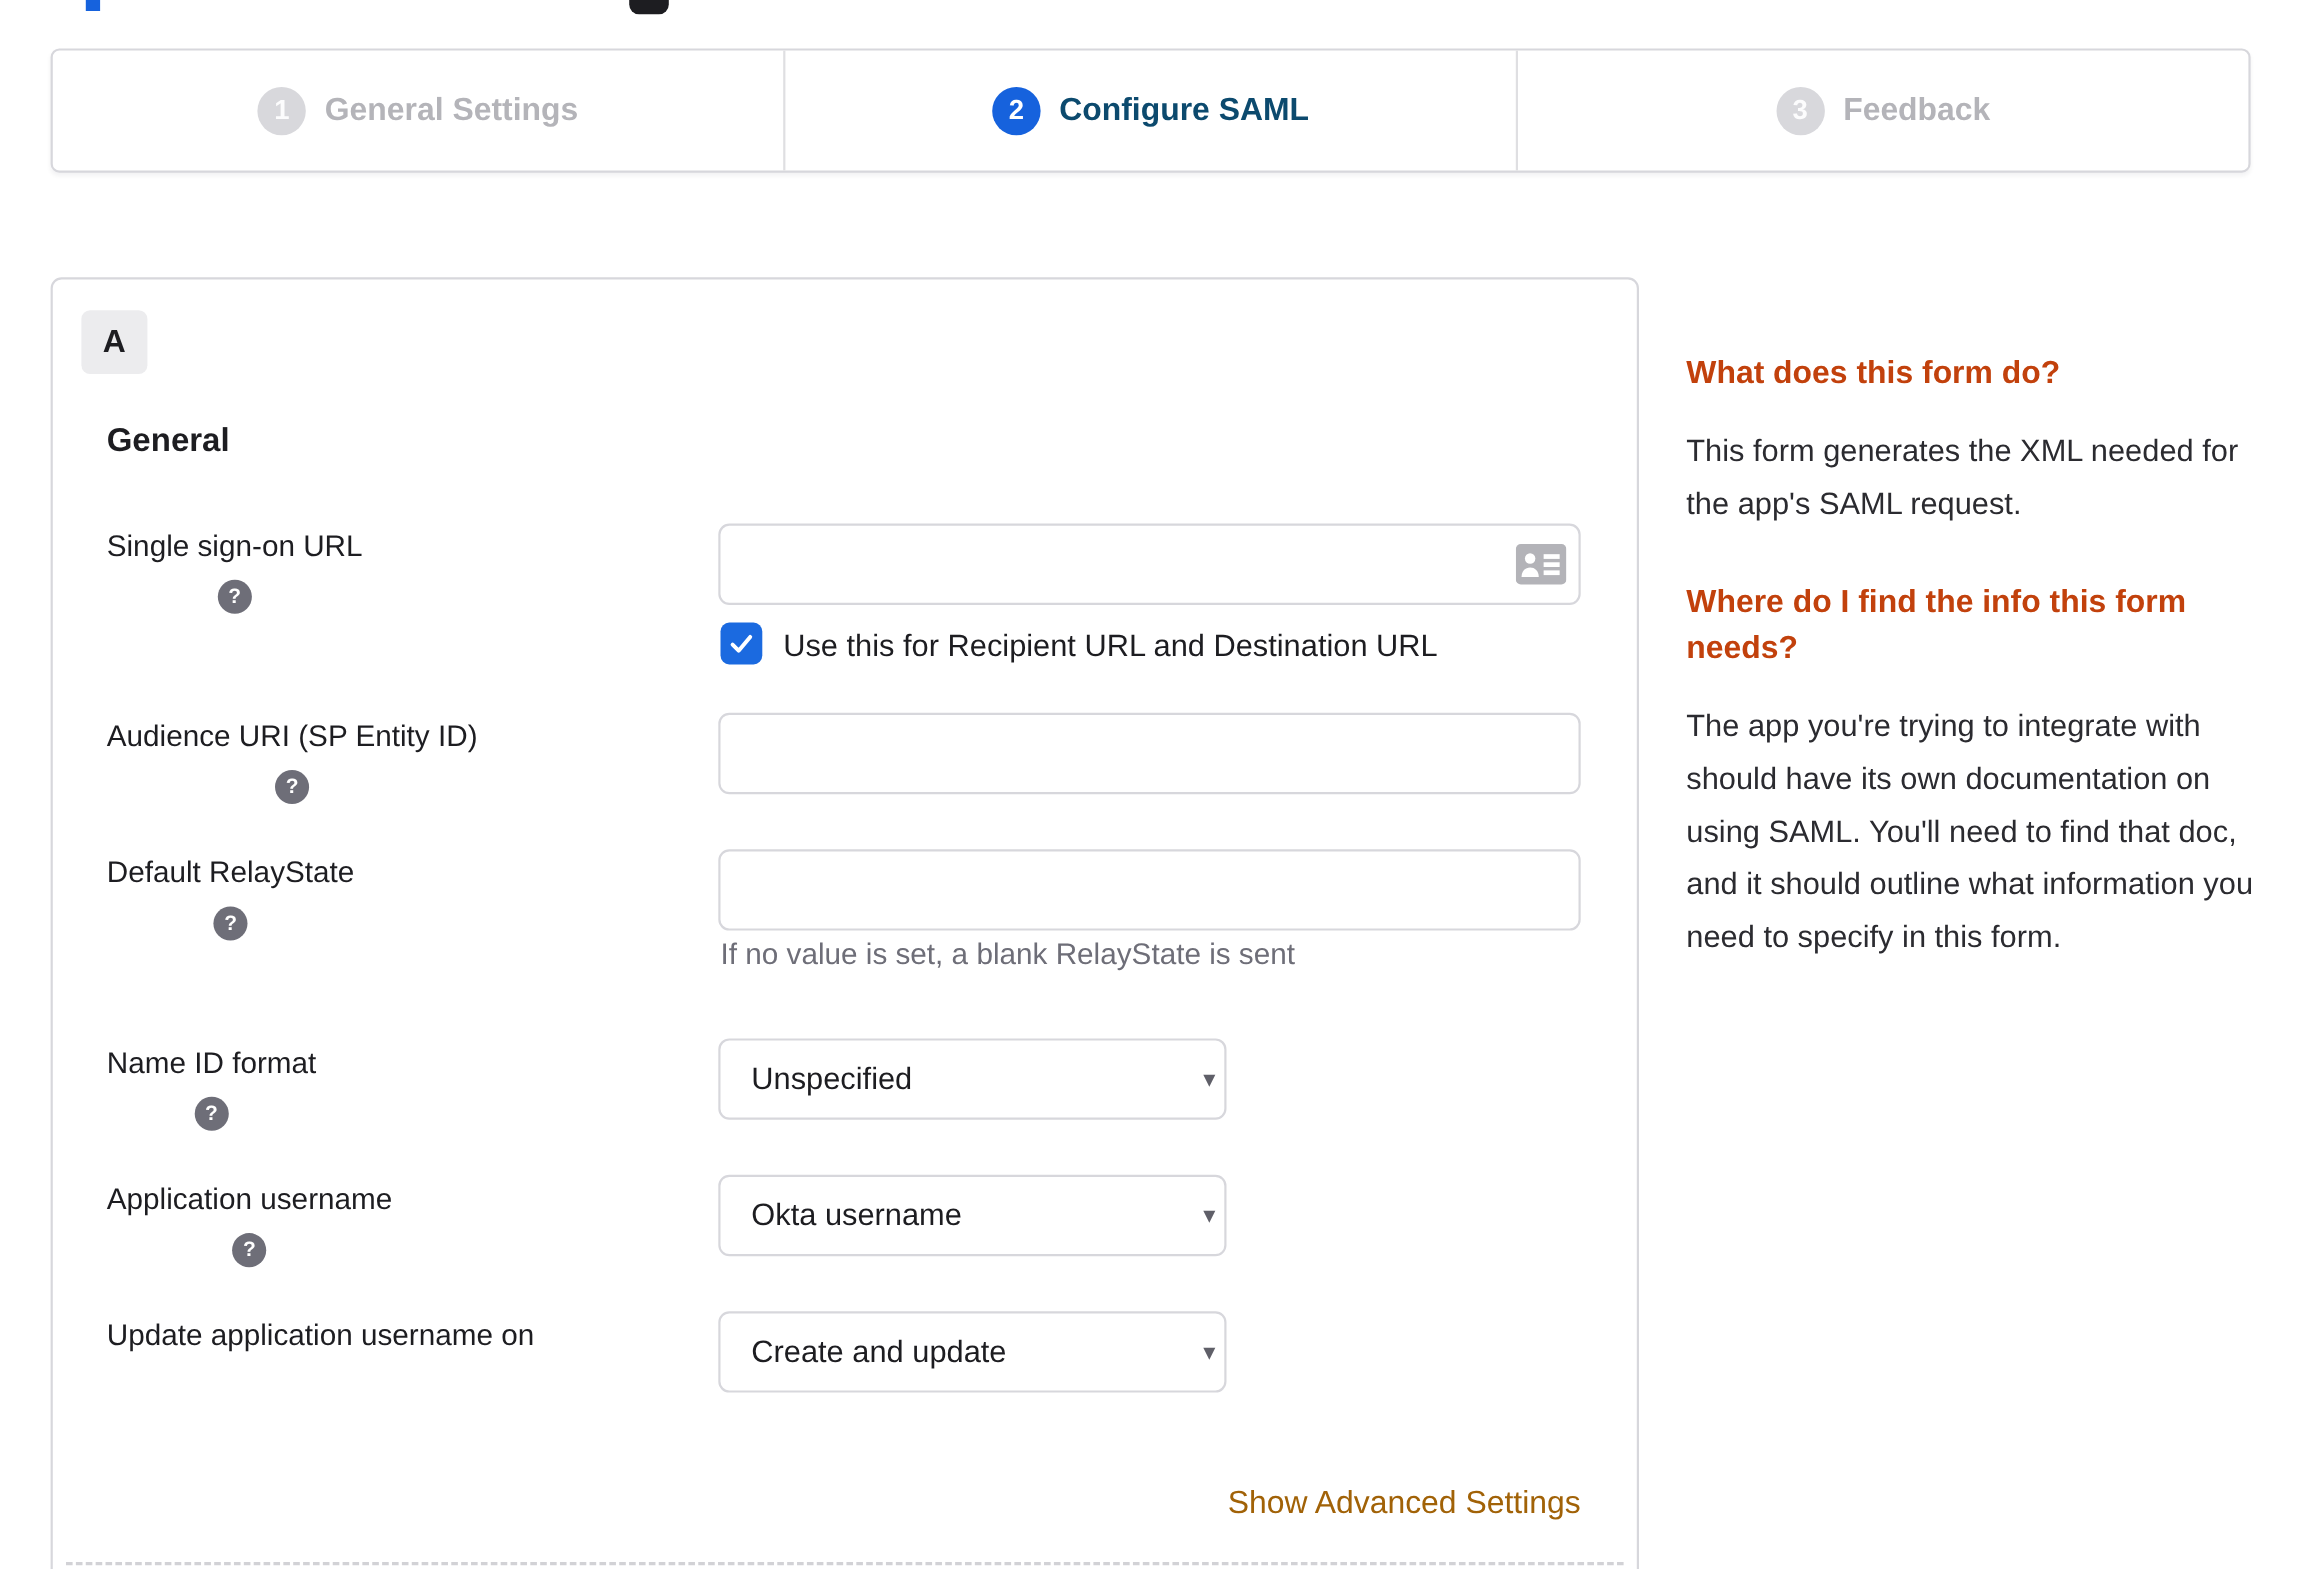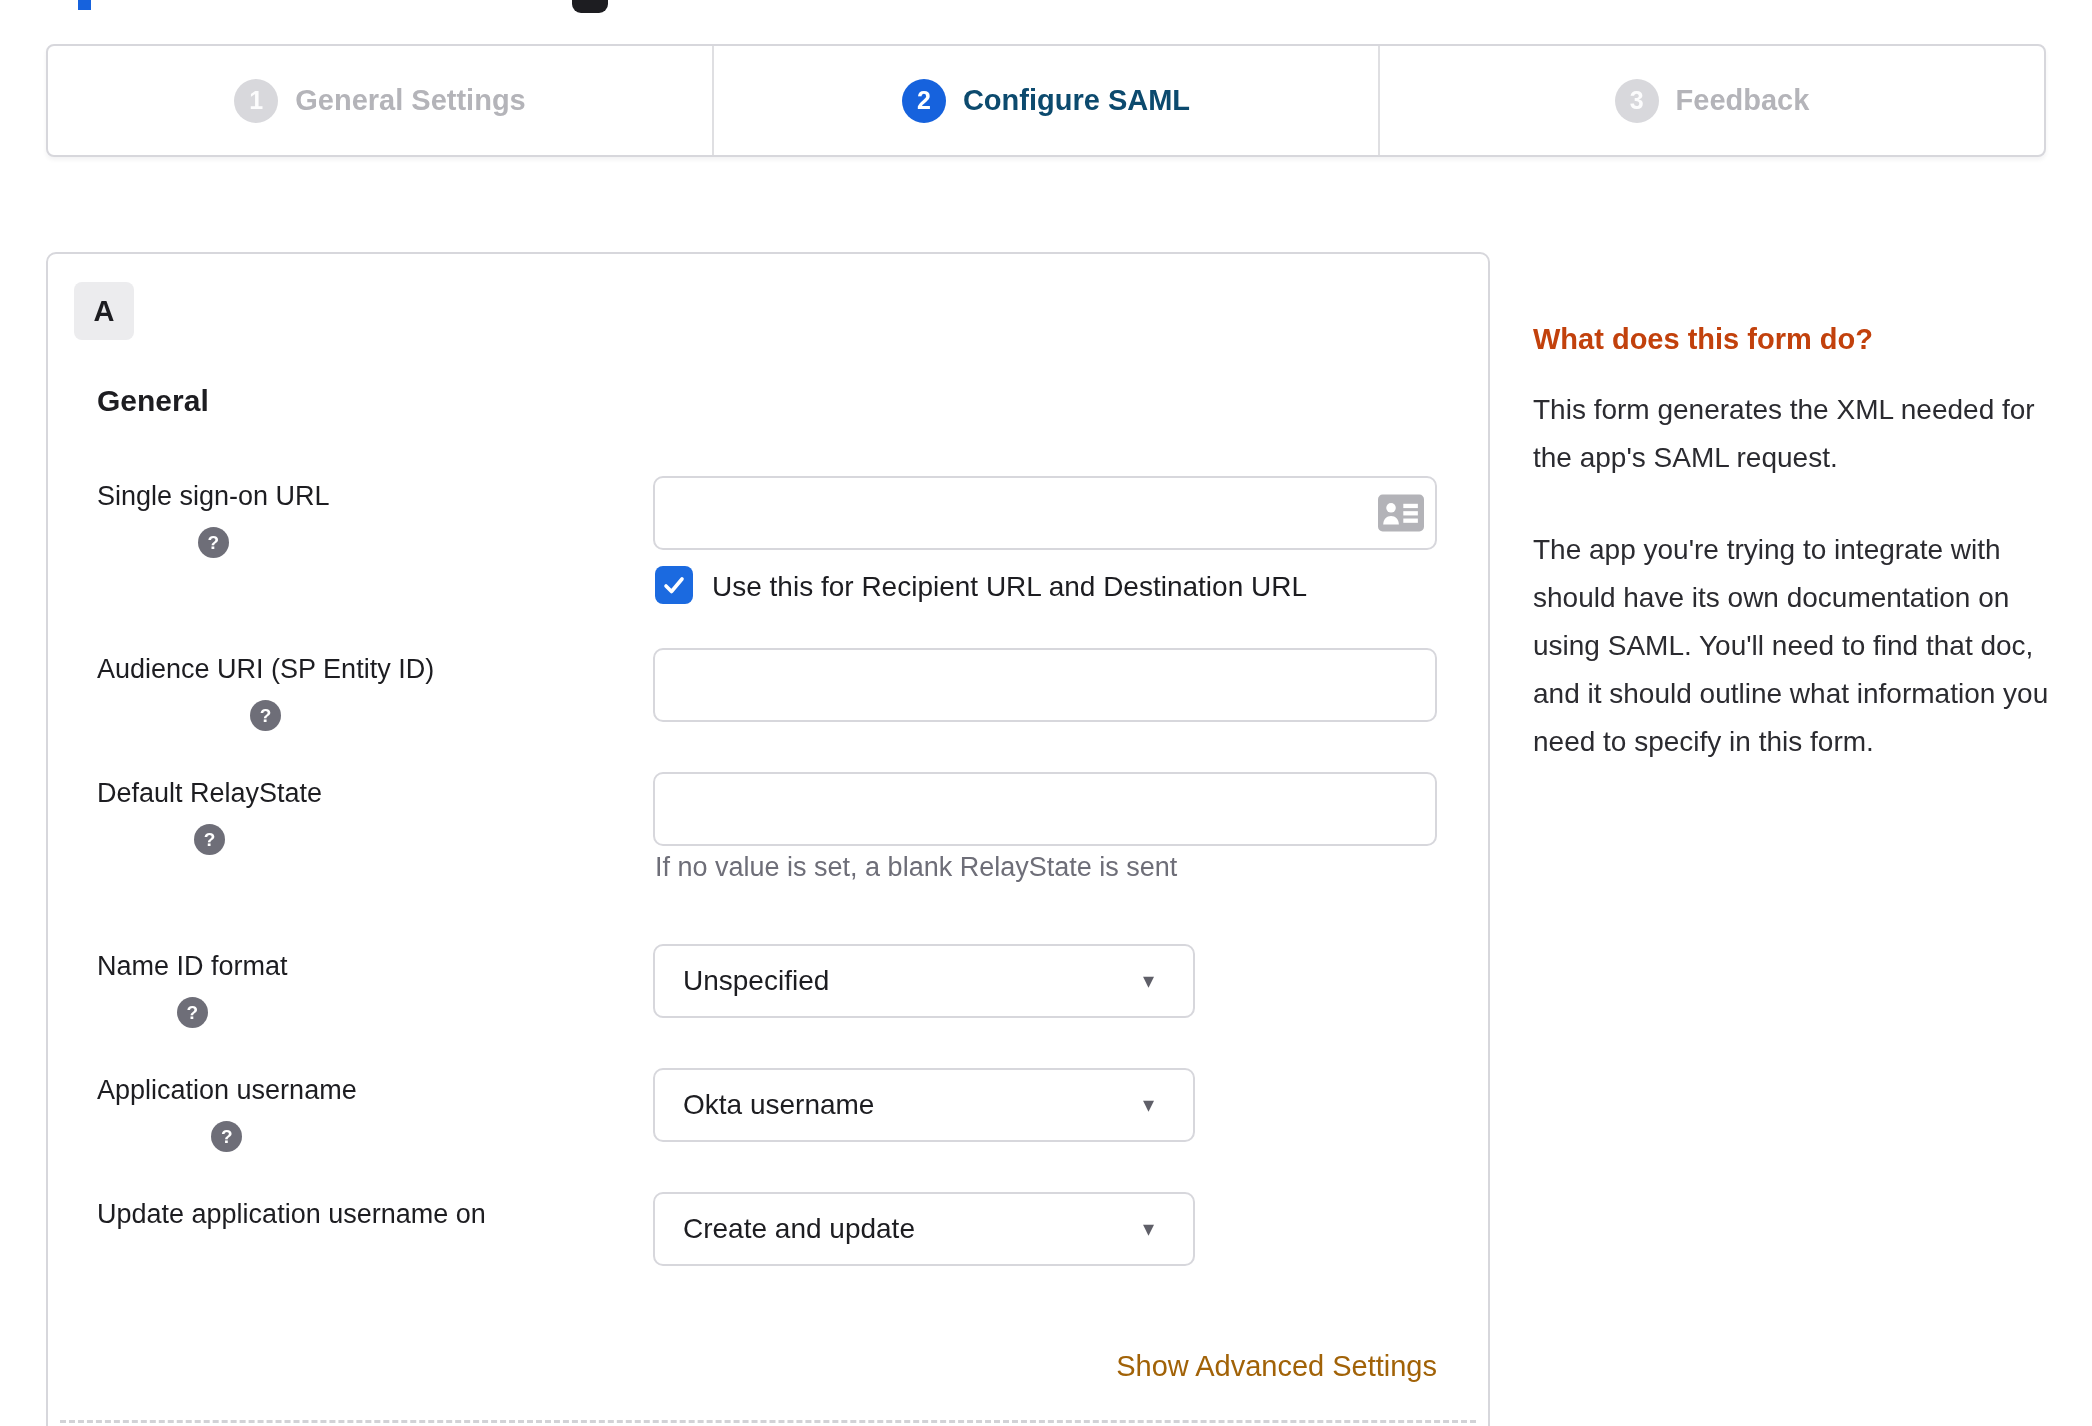--- a/index.html
+++ b/index.html
@@ -50,24 +50,24 @@
                 padding:0 70px 0 26px; color:#1d1d21; outline:none; }
   .input-icon { left:1330px; width:46px; height:38px; }
 
   .checkbox { left:607px; width:38px; height:38px; background:#1b6ae0;
               border-radius:8px; display:flex; align-items:center;
               justify-content:center; cursor:pointer; }
   .checkbox-label { left:664px; font-size:28px; color:#1d1d21; }
 
   .hint { left:607px; font-size:27px; color:#6e6e78; }
 
-  .select { left:605px; width:542px; height:74px; border:2px solid #d7d7dc;
+  .select { left:605px; width:462px; height:74px; border:2px solid #d7d7dc;
             border-radius:10px; background:#fff; display:flex;
             align-items:center; justify-content:space-between;
-            padding:0 39px 0 28px; cursor:pointer; }
+            padding:0 8px 0 28px; cursor:pointer; }
   .select-value { font-size:28px; color:#1d1d21; }
   .caret { font-size:22px; color:#5f5f68; }
 
   .adv-link-wrap { left:605px; top:1096px; width:784px; text-align:right; }
   .adv-link { font-size:29px; color:#a16207; text-decoration:none; cursor:pointer; }
 
   .dashed-divider { left:12px; top:1166px; width:1416px; height:0;
                     border-top:3px dashed #d2d2d6; }
 
   
@@ -165,14 +165,15 @@
   <div class="abs adv-link-wrap">
     <a class="adv-link">Show Advanced Settings</a>
   </div>
 
   <div class="abs dashed-divider"></div>
 </div>
 
 <div class="abs sidebar">
   <div class="sb-h">What does this form do?</div>
   <div class="sb-p">This form generates the XML needed for the app's SAML request.</div>
+  <div class="sb-h">Where do I find the info this form needs?</div>
   <div class="sb-p">The app you're trying to integrate with should have its own documentation on using SAML. You'll need to find that doc, and it should outline what information you need to specify in this form.</div>
 </div>
 
 </body></html>

